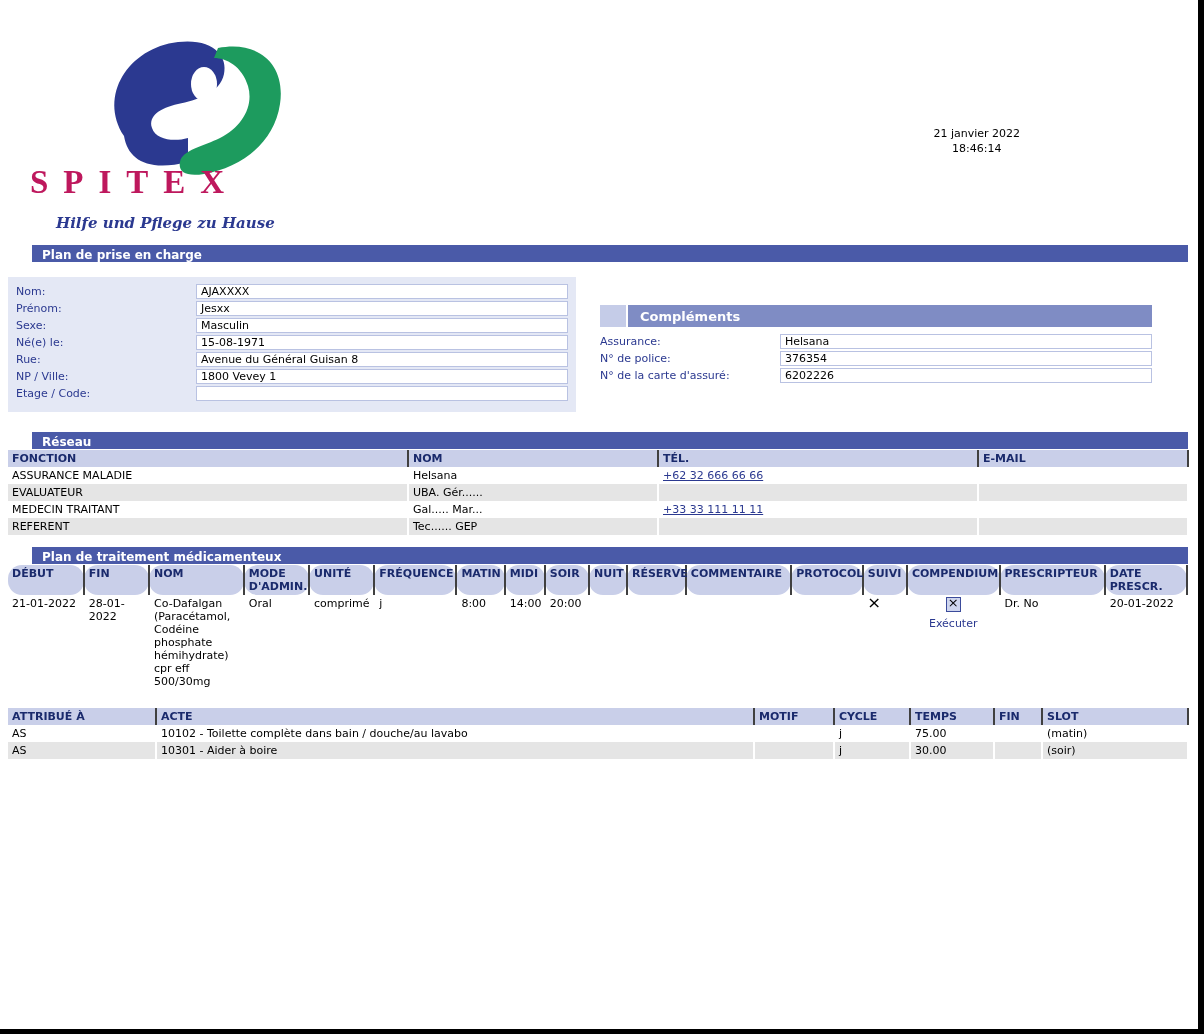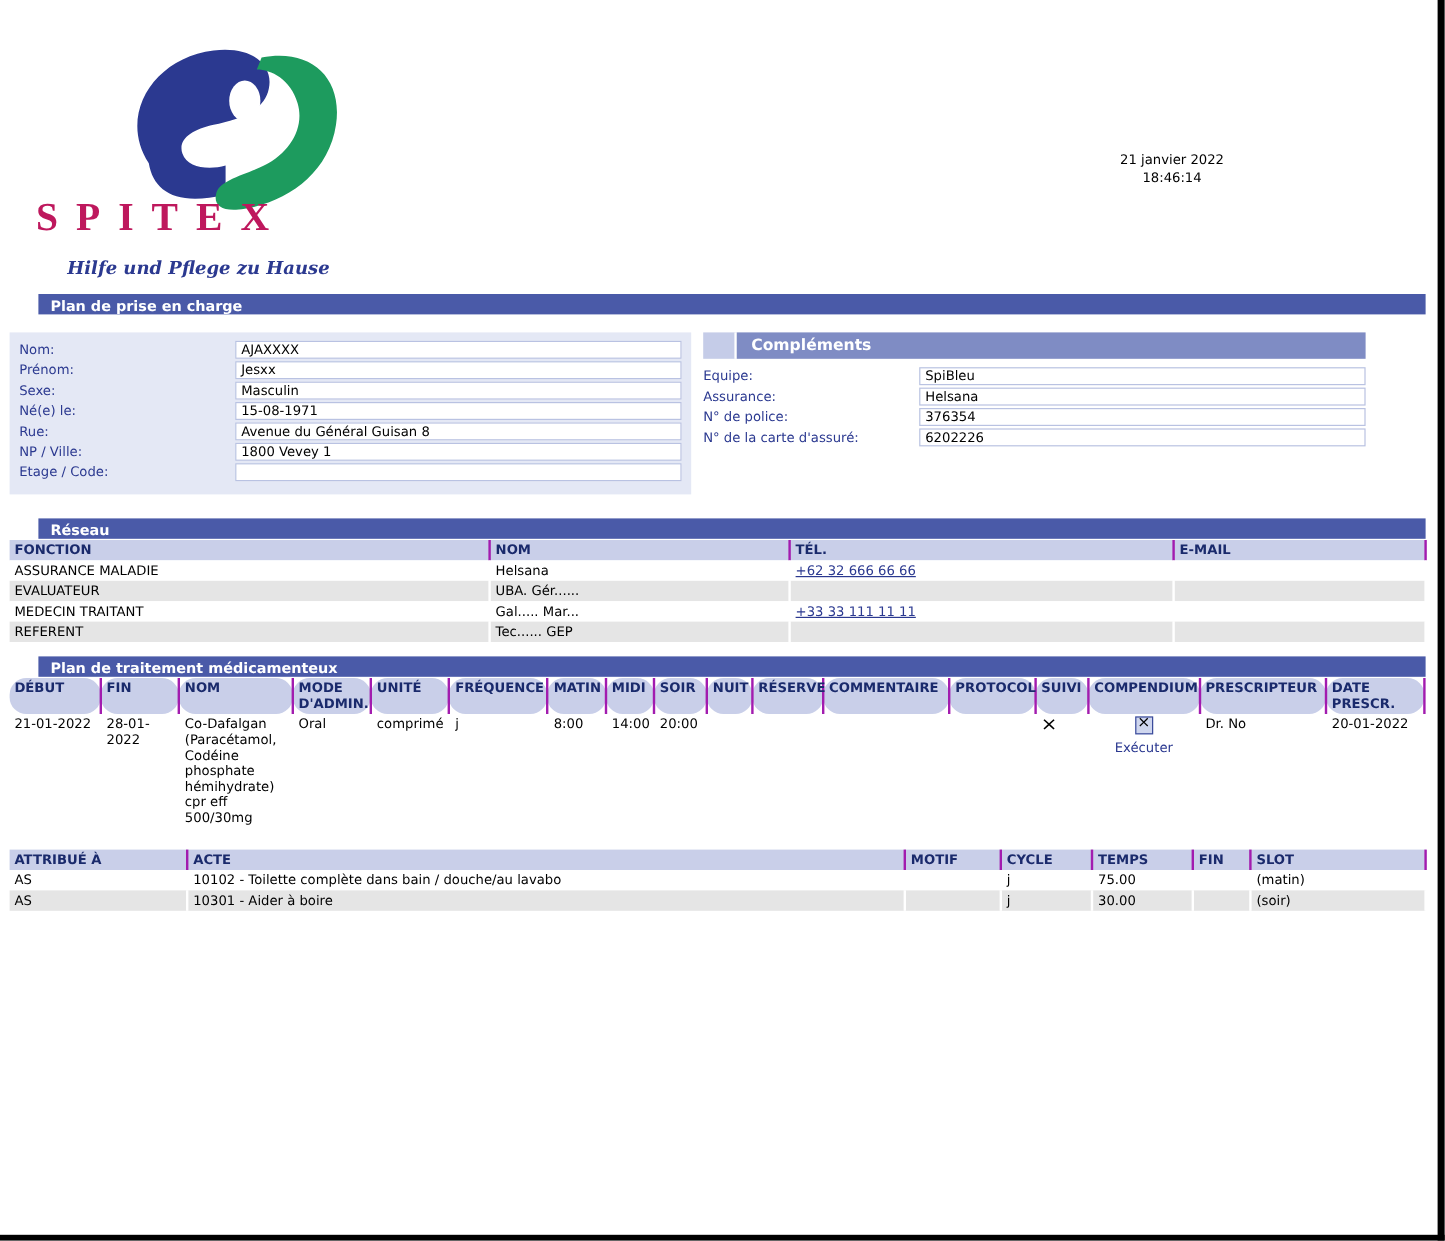--- a/index.html
+++ b/index.html
@@ -92,21 +92,22 @@
     font-weight: bold;
     font-size: 12px;
     padding: 3px 0 0 10px;
     box-sizing: border-box;
   }
 
   
   .patient-wrap {
     display: flex;
     margin-top: 14px;
-    gap: 10px;
+    gap: 24px;
+    align-items: center;
   }
   .patient-left {
     width: 568px;
     background: #e4e8f5;
     padding: 6px 8px 10px 8px;
     box-sizing: border-box;
   }
   .patient-right {
     width: 552px;
     box-sizing: border-box;
@@ -169,21 +170,21 @@
     table-layout: fixed;
   }
   table.grid th {
     background: #c9cfe9;
     color: #1a2a6c;
     font-weight: bold;
     font-size: 11px;
     text-align: left;
     padding: 2px 4px;
     vertical-align: top;
-    border-right: 2px solid #a21caf;
+    border-right: 2px solid #404040;
   }
   table.grid td {
     padding: 2px 4px;
     vertical-align: top;
     font-size: 11px;
     border-right: 2px solid #ffffff;
   }
   table.grid tr.odd td { background: #ffffff; }
   table.grid tr.even td { background: #e5e5e5; }
   .lnk {
@@ -290,24 +291,20 @@
           <span class="v"></span>
         </div>
       </div>
 
       <div class="patient-right">
         <div class="compl-bar">
           <div class="sq"></div>
           <div class="ttl">Compléments</div>
         </div>
         <div class="compl-body">
-          <div class="kv">
-            <span class="k">Equipe:</span>
-            <span class="v">SpiBleu</span>
-          </div>
           <div class="kv">
             <span class="k">Assurance:</span>
             <span class="v">Helsana</span>
           </div>
           <div class="kv">
             <span class="k">N° de police:</span>
             <span class="v">376354</span>
           </div>
           <div class="kv">
             <span class="k">N° de la carte d'assuré:</span>

